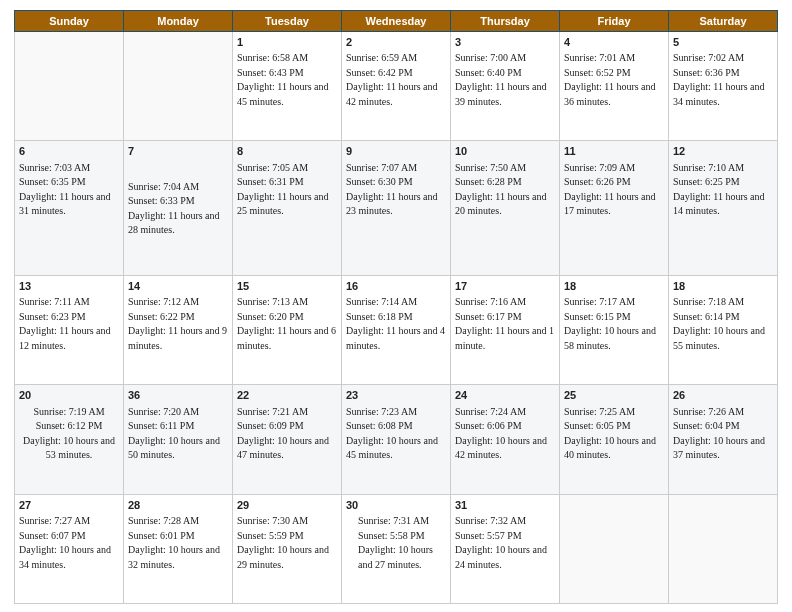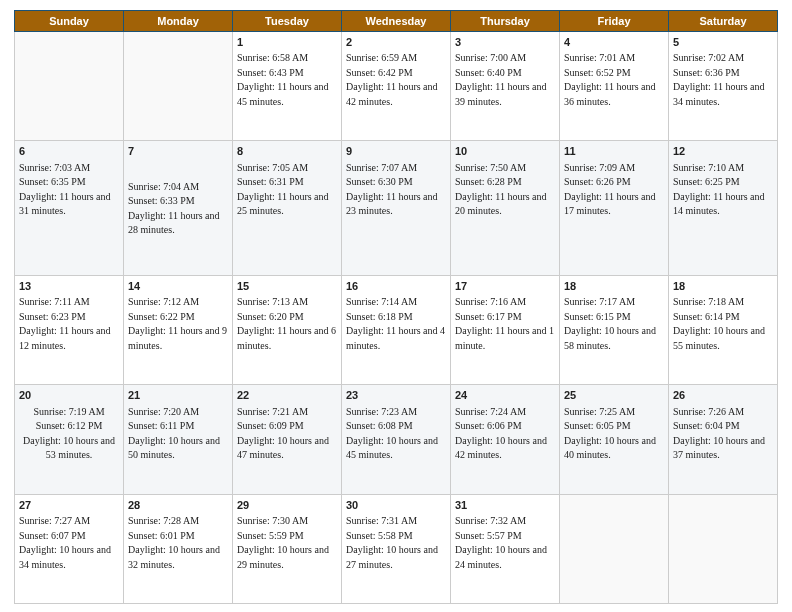--- a/index.html
+++ b/index.html
@@ -226,21 +226,21 @@
           </td>
         </tr>
         <tr>
           <td>
             <span class="day-num">20</span>
             <div class="day-info" style="white-space: pre-line; text-align: center;">Sunrise: 7:19 AM
 Sunset: 6:12 PM
 Daylight: 10 hours and 53 minutes.</div>
           </td>
           <td>
-            <span class="day-num">21</span>
+            <span class="day-num">36</span>
             <div class="day-info" style="white-space: pre-line;">Sunrise: 7:20 AM
 Sunset: 6:11 PM
 Daylight: 10 hours and 50 minutes.</div>
           </td>
           <td>
             <span class="day-num">22</span>
             <div class="day-info" style="white-space: pre-line;">Sunrise: 7:21 AM
 Sunset: 6:09 PM
 Daylight: 10 hours and 47 minutes.</div>
           </td>
@@ -283,21 +283,21 @@
 Daylight: 10 hours and 32 minutes.</div>
           </td>
           <td>
             <span class="day-num">29</span>
             <div class="day-info" style="white-space: pre-line;">Sunrise: 7:30 AM
 Sunset: 5:59 PM
 Daylight: 10 hours and 29 minutes.</div>
           </td>
           <td>
             <span class="day-num">30</span>
-            <div class="day-info" style="white-space: pre-line;">Sunrise: 7:31 AM
+            <div class="day-info" style="white-space: pre-line; margin-left: 12px;">Sunrise: 7:31 AM
 Sunset: 5:58 PM
 Daylight: 10 hours and 27 minutes.</div>
           </td>
           <td>
             <span class="day-num">31</span>
             <div class="day-info" style="white-space: pre-line;">Sunrise: 7:32 AM
 Sunset: 5:57 PM
 Daylight: 10 hours and 24 minutes.</div>
           </td>
           <td class="empty"></td>

